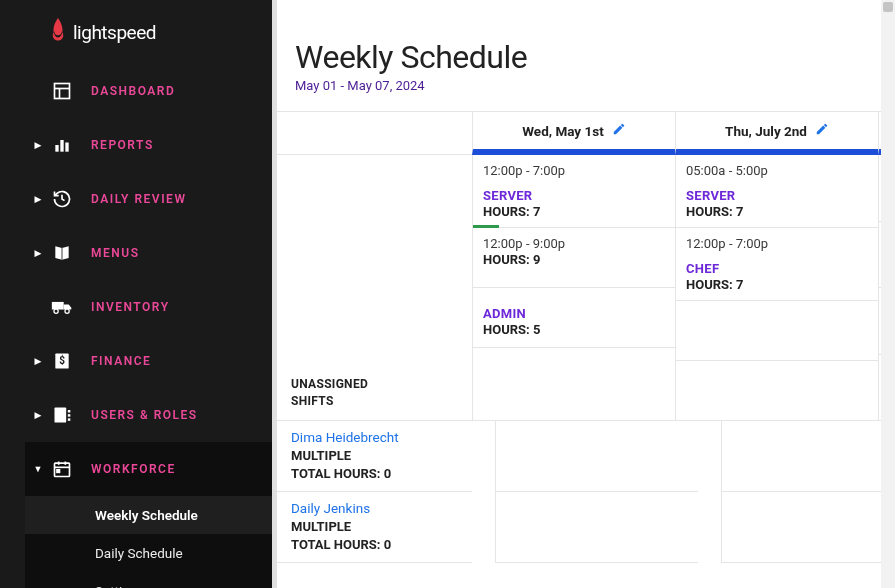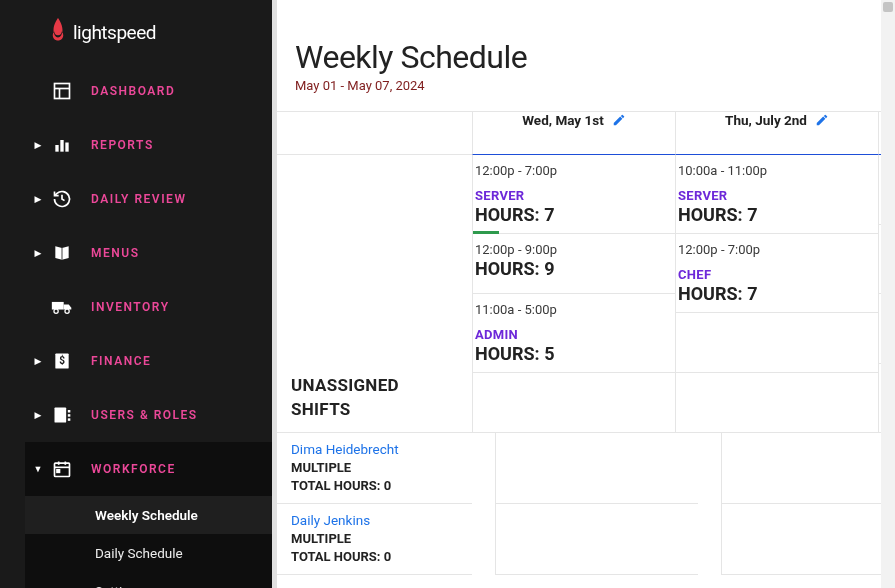--- a/index.html
+++ b/index.html
@@ -106,77 +106,78 @@
       padding: 38px 0 0 18px;
     }
     .page-title {
       font-size: 32px;
       font-weight: 400;
       color: #222;
       letter-spacing: -0.5px;
     }
     .page-subtitle {
       font-size: 13px;
-      color: #7f1d1d;
+      color: #4c1d95;
       margin-top: 2px;
     }
     .schedule-grid {
       display: flex;
       margin-top: 18px;
     }
     .row-header-col {
       width: 195px;
       flex-shrink: 0;
     }
     .day-col {
       width: 203px;
       flex-shrink: 0;
     }
     .day-header {
       height: 44px;
       border-top: 1px solid #e5e5e5;
       border-left: 1px solid #e5e5e5;
-      border-bottom: 1px solid #1d4ed8;
-      display: flex;
+      border-bottom: 6px solid #1d4ed8;
+      display: flex;
+      align-items: center;
       justify-content: center;
       gap: 8px;
     }
     .day-header-row .row-header-col {
       border-top: 1px solid #e5e5e5;
       border-bottom: 1px solid #e5e5e5;
       height: 44px;
     }
     .day-header-label {
       font-size: 13.5px;
       font-weight: 700;
       color: #222;
     }
     .edit-icon {
       color: #1e73e8;
     }
     .shift-cell {
       border-left: 1px solid #e5e5e5;
       border-bottom: 1px solid #e5e5e5;
-      padding: 8px 2px;
+      padding: 8px 10px;
       min-height: 60px;
       position: relative;
     }
     .shift-time {
       font-size: 13px;
       color: #3a3a3a;
     }
     .shift-role {
       font-size: 13px;
       font-weight: 700;
       color: #6d28d9;
       letter-spacing: 0.3px;
       margin-top: 10px;
     }
     .shift-hours {
-      font-size: 18px;
+      font-size: 13px;
       font-weight: 700;
       color: #222;
       margin-top: 1px;
     }
     .shift-cell.green-accent::after {
       content: "";
       position: absolute;
       left: 0;
       bottom: -1px;
       width: 26px;
@@ -184,21 +185,21 @@
       background: #2e9a4d;
     }
     .grid-row {
       display: flex;
       gap: 23px;
     }
     .row-header-col {
       border-bottom: 1px solid #e5e5e5;
     }
     .unassigned-label {
-      font-size: 17px;
+      font-size: 12px;
       font-weight: 700;
       color: #222;
       letter-spacing: 0.3px;
       line-height: 1.4;
     }
     .employee-row .row-header-col {
       padding: 8px 14px 10px;
     }
     .empty-cell {
       border-left: 1px solid #e5e5e5;
@@ -408,30 +409,29 @@
           <div class="shift-cell green-accent">
             <div class="shift-time">12:00p - 7:00p</div>
             <div class="shift-role">SERVER</div>
             <div class="shift-hours">HOURS: 7</div>
           </div>
           <div class="shift-cell">
             <div class="shift-time">12:00p - 9:00p</div>
             <div class="shift-hours">HOURS: 9</div>
           </div>
           <div class="shift-cell">
-            <div class="shift-time">11:00a - 5:00p</div>
             <div class="shift-role">ADMIN</div>
             <div class="shift-hours">HOURS: 5</div>
           </div>
           <div class="shift-cell" style="flex:1"></div>
         </div>
 
         <div class="day-col shift-stack">
           <div class="shift-cell">
-            <div class="shift-time">10:00a - 11:00p</div>
+            <div class="shift-time">05:00a - 5:00p</div>
             <div class="shift-role">SERVER</div>
             <div class="shift-hours">HOURS: 7</div>
           </div>
           <div class="shift-cell">
             <div class="shift-time">12:00p - 7:00p</div>
             <div class="shift-role">CHEF</div>
             <div class="shift-hours">HOURS: 7</div>
           </div>
           <div class="shift-cell" style="flex:1"></div>
           <div class="shift-cell" style="flex:1"></div>

